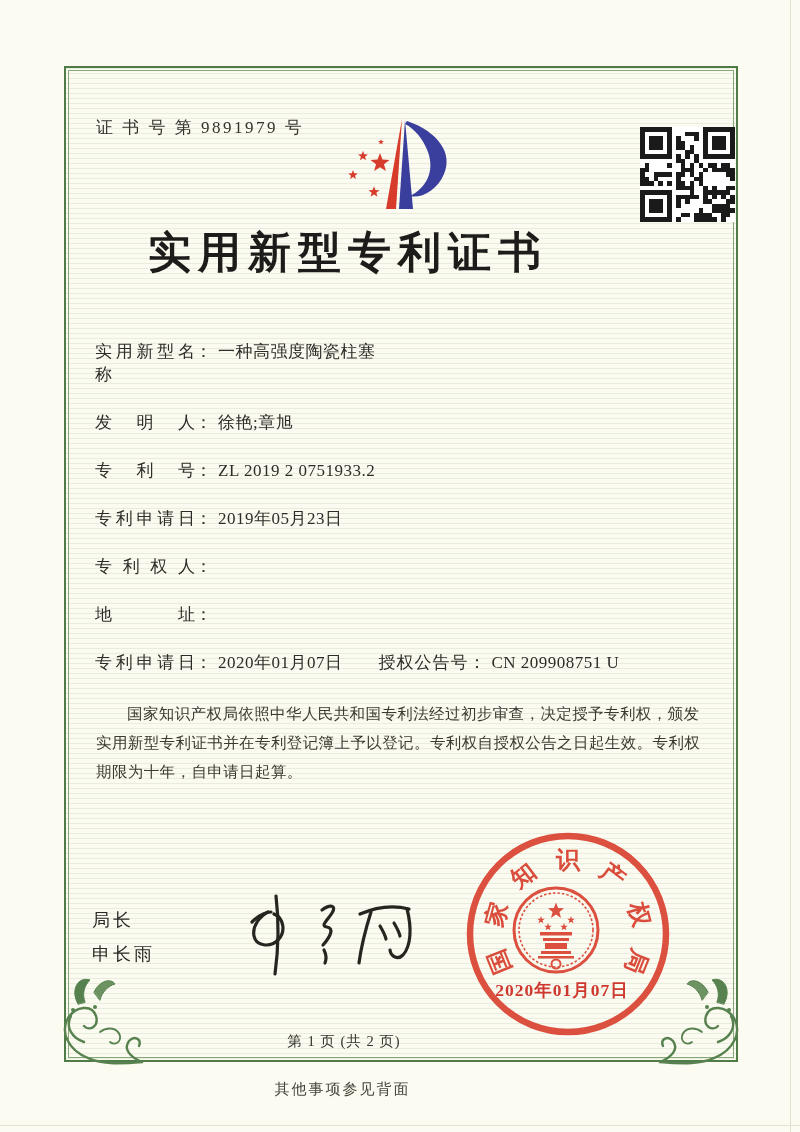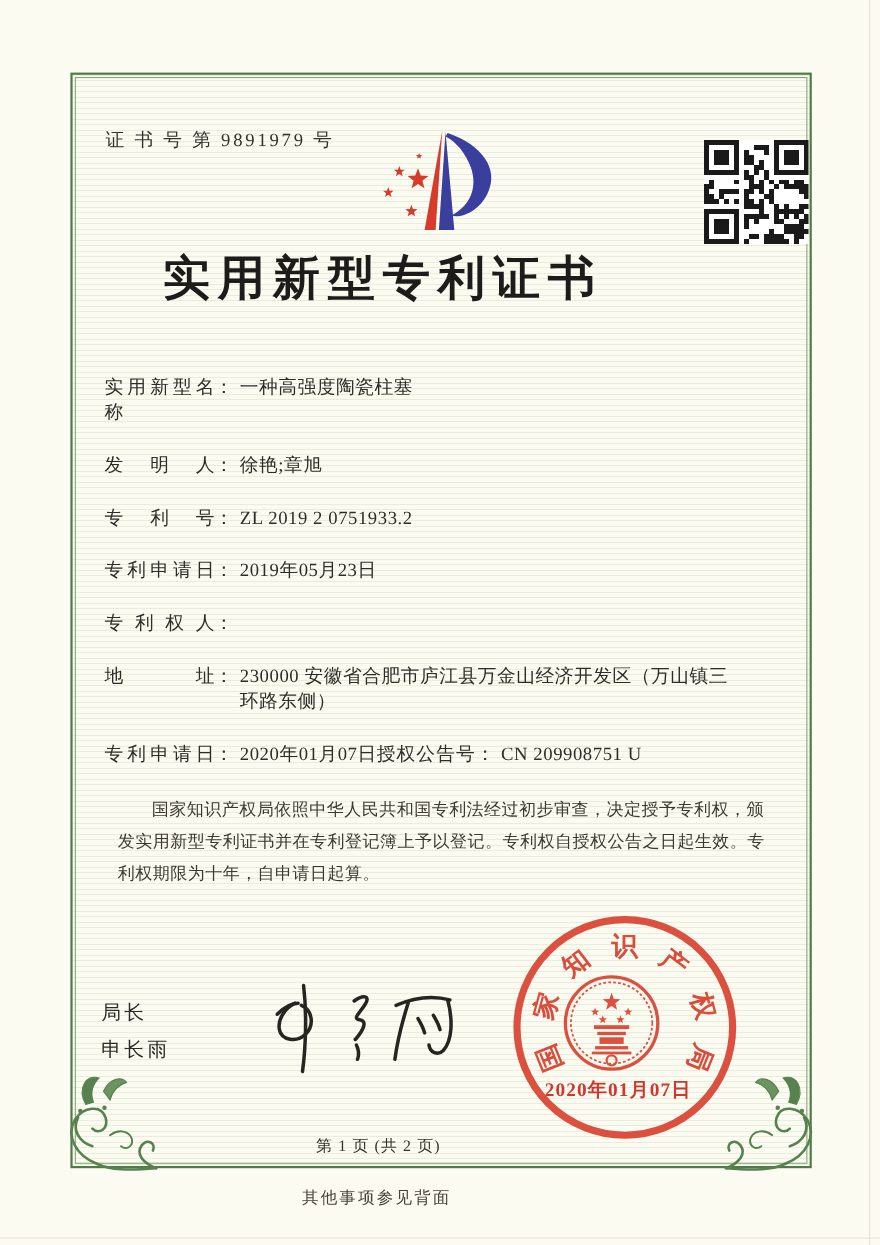--- a/index.html
+++ b/index.html
@@ -43,26 +43,26 @@
   }
 
   .content{position:absolute;left:95px;top:340px;width:620px;}
   .frow{display:flex;align-items:flex-start;font-size:17px;line-height:23px;margin-bottom:25px;}
   .flabel{display:inline-block;width:100px;text-align:justify;text-align-last:justify;flex:none;}
   .fcolon{flex:none;margin-right:6px;}
   .fvalue{letter-spacing:0.5px;}
   .fvalue.address{width:452px;}
   .frow.double{display:flex;}
   .pair{display:flex;}
-  .pair.second{}
+  .pair.second{margin-left:36px;}
   .pair.second .flabel{width:auto;letter-spacing:1px;}
 
   .paragraphs{margin-top:6px;width:616px;}
   .paragraphs p{
-    margin:12px;text-indent:2em;font-size:15.5px;line-height:29px;
+    margin:1px;text-indent:2em;font-size:15.5px;line-height:29px;
     color:#3b3930;letter-spacing:0.4px;
   }
 
   .sig-role{position:absolute;left:92px;top:908px;font-size:18px;letter-spacing:3px;
     font-family:"Liberation Sans","DejaVu Sans",sans-serif;color:#2b2a26;}
   .sig-name{position:absolute;left:92px;top:942px;font-size:18px;letter-spacing:3px;
     font-family:Liberation Mono, monospace;color:#2b2a26;}
   .signature{position:absolute;left:224px;top:876px;width:200px;height:105px;}
 
   .seal{position:absolute;left:460px;top:826px;width:216px;height:216px;opacity:0.93;}
@@ -279,21 +279,20 @@
       <span class="fcolon">：</span>
     <span class="fvalue">2019年05月23日</span>
   </div>
   <div class="frow">
     <span class="flabel">专利权人</span>
       <span class="fcolon">：</span>
   </div>
   <div class="frow">
     <span class="flabel">地址</span>
       <span class="fcolon">：</span>
-    <span class="fvalue address">230000 安徽省合肥市庐江县万金山经济开发区（万山镇三环路东侧）</span>
   </div>
   <div class="frow double">
     <span class="pair">
       <span class="flabel">专利申请日</span>
         <span class="fcolon">：</span>
       <span class="fvalue">2020年01月07日</span>
     </span>
     <span class="pair second">
       <span class="flabel">授权公告号</span>
         <span class="fcolon">：</span>

